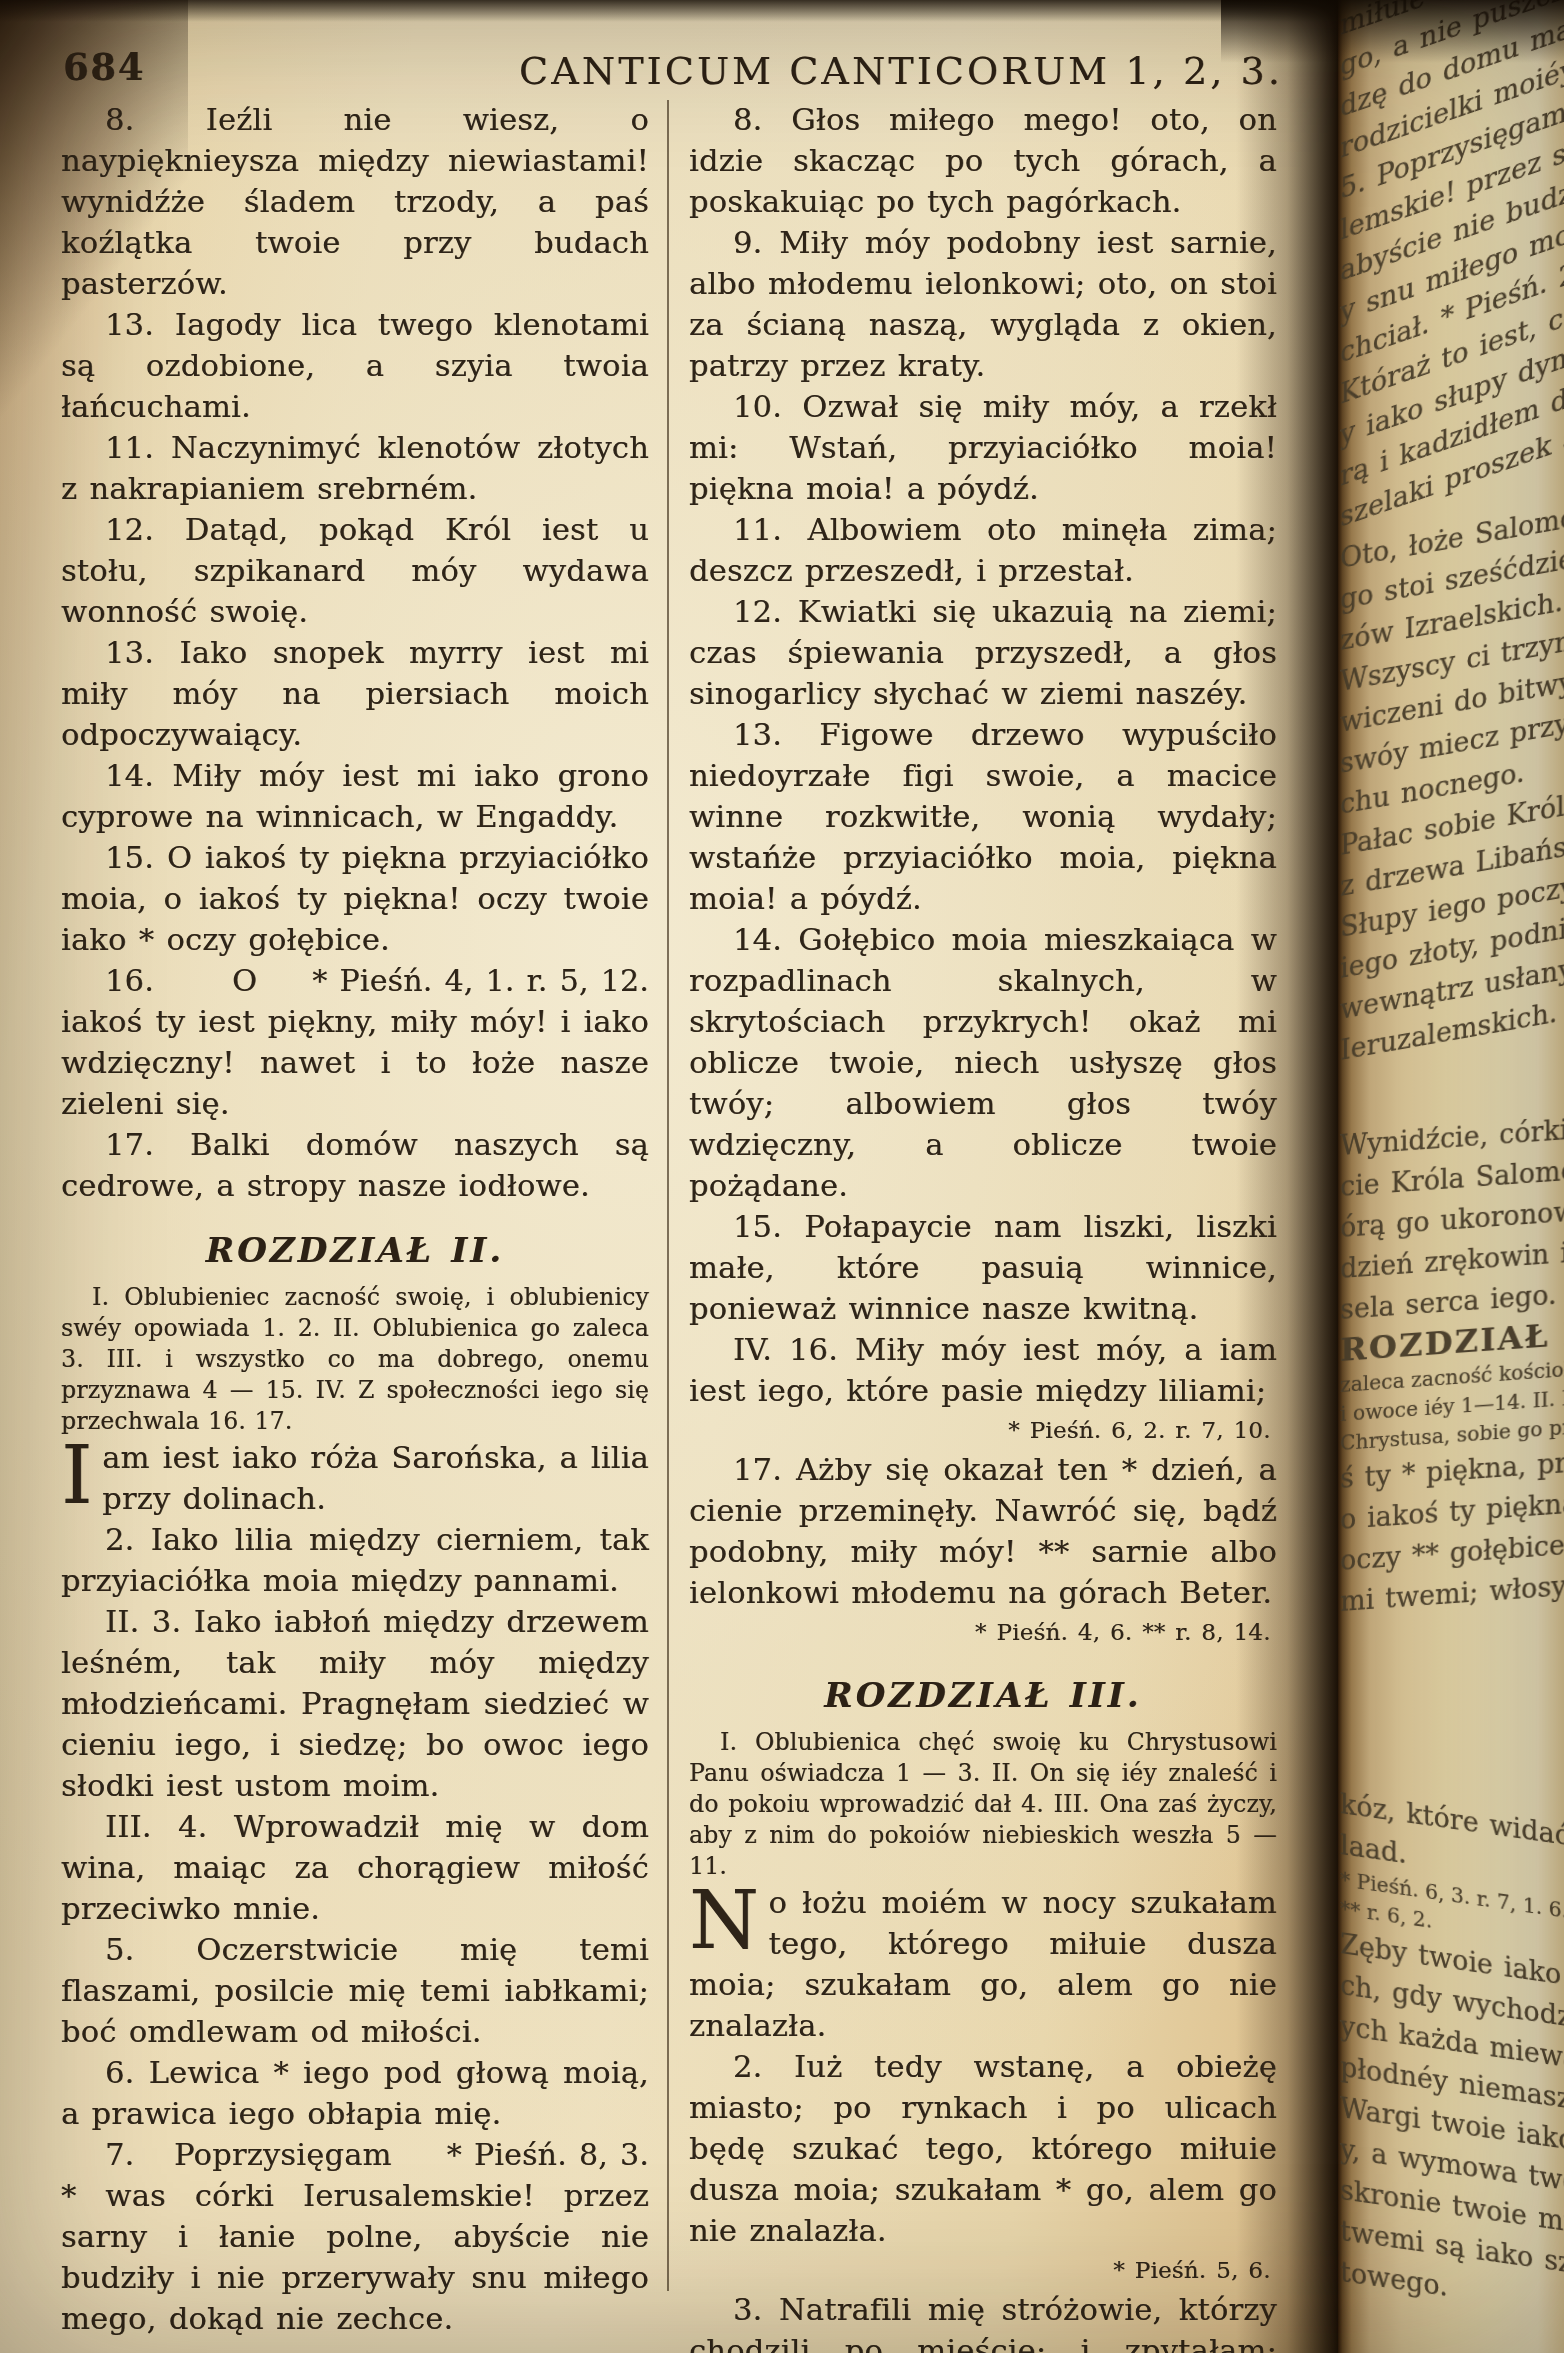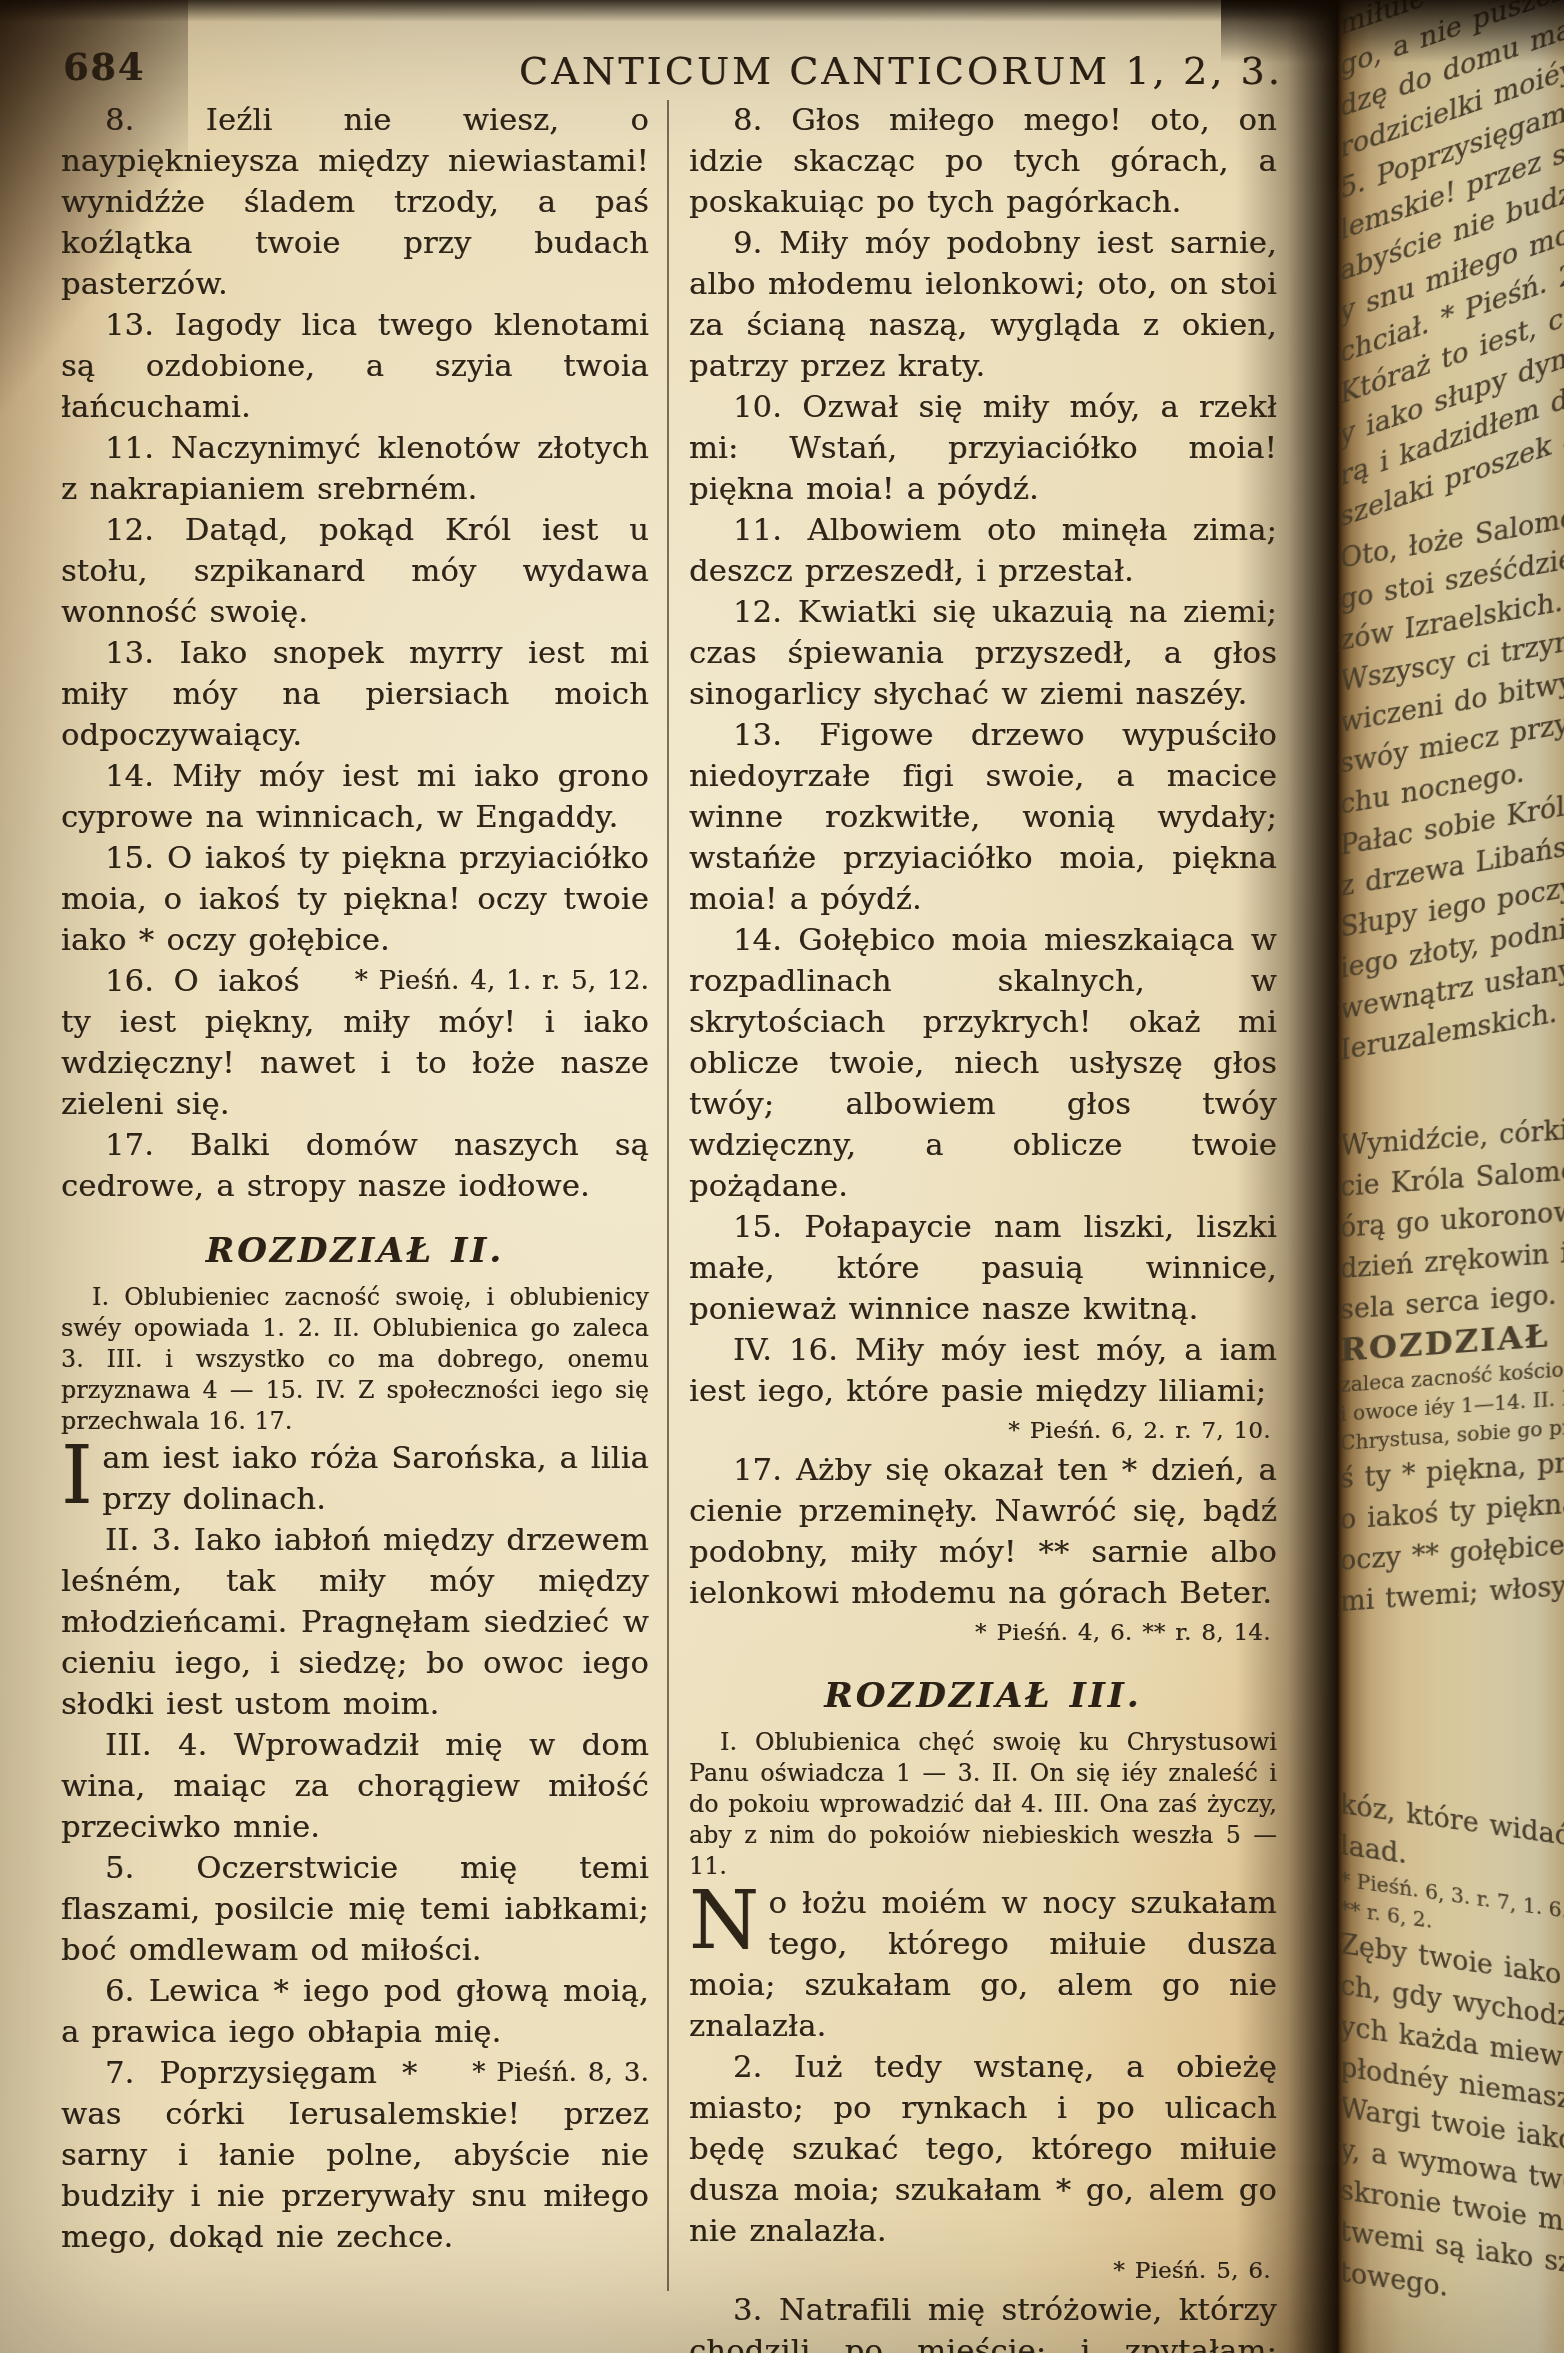--- a/index.html
+++ b/index.html
@@ -46,21 +46,21 @@
   .dropcap{text-indent:0;}
   .dropcap .initial{
     float:left;font-size:80px;line-height:66px;padding:6.3px 9.4px 0 0;
   }
   .chapter-heading{
     text-align:center;font-size:34px;letter-spacing:3.1px;font-weight:bold;
     margin:23.5px 0 11px 0;text-indent:0;line-height:41px;color:#2c2115;font-style:italic;
   }
   .summary{font-size:23.5px;line-height:31px;text-indent:31px;word-spacing:0.8px;}
   .footnote-line{text-align:right;font-size:23px;line-height:38px;padding-right:6.3px;text-indent:0;}
-  .fn{float:right;font-size:26px;line-height:41px;padding-left:11px;}
+  .fn{float:right;font-size:30px;line-height:41px;padding-left:11px;}
   .divider{
     position:absolute;left:667px;top:100px;width:2.3px;height:2191px;
     background:rgba(62,46,26,0.65);
   }
   
   .gutter{
     position:absolute;left:1236px;top:0;width:102px;height:2354px;
     background:linear-gradient(90deg,rgba(52,34,15,0) 0%,rgba(52,34,15,0.35) 50%,rgba(26,16,6,0.85) 88%,#1a1006 100%);
   }
   
@@ -112,20 +112,21 @@
       <p class="verse">11. Naczynimyć klenotów złotych z nakrapianiem srebrném.</p>
       <p class="verse">12. Datąd, pokąd Król iest u stołu, szpikanard móy wydawa wonność swoię.</p>
       <p class="verse">13. Iako snopek myrry iest mi miły móy na piersiach moich odpoczywaiący.</p>
       <p class="verse">14. Miły móy iest mi iako grono cyprowe na winnicach, w Engaddy.</p>
       <p class="verse">15. O iakoś ty piękna przyiaciółko moia, o iakoś ty piękna! oczy twoie iako * oczy gołębice.<span class="fn">* Pieśń. 4, 1.   r. 5, 12.</span></p>
       <p class="verse">16. O iakoś ty iest piękny, miły móy! i iako wdzięczny! nawet i to łoże nasze zieleni się.</p>
       <p class="verse">17. Balki domów naszych są cedrowe, a stropy nasze iodłowe.</p>
       <h2 class="chapter-heading">ROZDZIAŁ II.</h2>
       <p class="summary">I. Oblubieniec zacność swoię, i oblubienicy swéy opowiada 1. 2.  II. Oblubienica go zaleca 3.  III. i wszystko co ma dobrego, onemu przyznawa 4 — 15. IV. Z społeczności iego się przechwala 16. 17.</p>
       <p class="verse dropcap"><span class="initial">I</span>am iest iako róża Sarońska, a lilia przy dolinach.</p>
+      <p class="verse">2. Iako lilia między cierniem, tak przyiaciółka moia między pannami.</p>
       <p class="verse">II. 3. Iako iabłoń między drzewem leśném, tak miły móy między młodzieńcami. Pragnęłam siedzieć w cieniu iego, i siedzę; bo owoc iego słodki iest ustom moim.</p>
       <p class="verse">III. 4. Wprowadził mię w dom wina, maiąc za chorągiew miłość przeciwko mnie.</p>
       <p class="verse">5. Oczerstwicie mię temi flaszami, posilcie mię temi iabłkami; boć omdlewam od miłości.</p>
       <p class="verse">6. Lewica * iego pod głową moią, a prawica iego obłapia mię.<span class="fn">* Pieśń. 8, 3.</span></p>
       <p class="verse">7. Poprzysięgam * was córki Ierusalemskie! przez sarny i łanie polne, abyście nie budziły i nie przerywały snu miłego mego, dokąd nie zechce.</p>
     </div>
   <div class="divider"></div>
   <div class="column right">
       <p class="verse">8. Głos miłego mego! oto, on idzie skacząc po tych górach, a poskakuiąc po tych pagórkach.</p>
       <p class="verse">9. Miły móy podobny iest sarnie, albo młodemu ielonkowi; oto, on stoi za ścianą naszą, wygląda z okien, patrzy przez kraty.</p>

